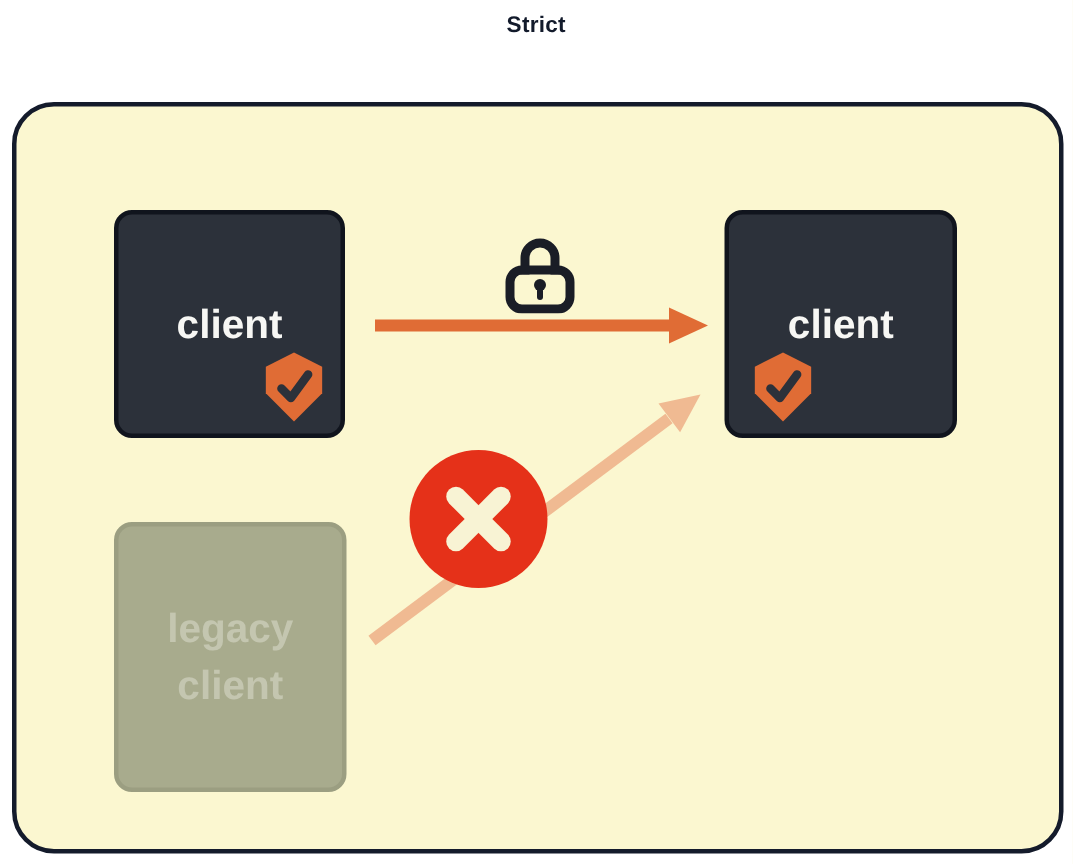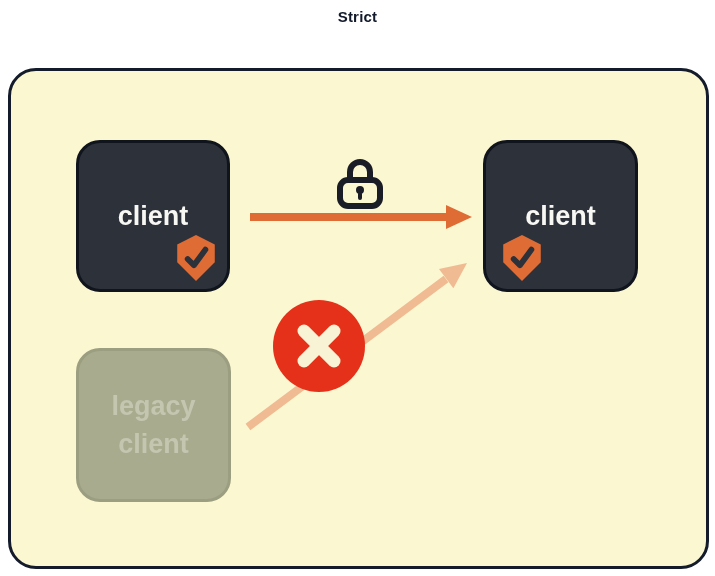--- a/index.html
+++ b/index.html
@@ -39,36 +39,36 @@
   }
   .overlay {
     position: absolute;
     inset: 0;
     width: 100%;
     height: 100%;
   }
   .node {
     position: absolute;
     box-sizing: border-box;
-    border-radius: 24px;
+    border-radius: 12px;
     display: flex;
     align-items: center;
     justify-content: center;
     font-weight: 700;
     font-size: 27px;
   }
   .node.dark {
     background: var(--node_bg);
     border: 3px solid var(--node_border);
     color: var(--node_text);
   }
   .node.client { left: 65px; top: 69px; width: 154px; height: 152px; }
   .node.server { left: 472px; top: 69px; width: 155px; height: 152px; }
   .node.legacy {
-    left: 65px; top: 277px; width: 155px; height: 154px;
+    left: 65px; top: 277px; width: 155px; height: 180px;
     background: var(--legacy_bg);
     border: 3px solid var(--legacy_border);
     color: var(--legacy_text);
     white-space: pre-line;
     text-align: center;
     line-height: 38px;
   }
   .badge {
     position: absolute;
     width: 42px;

